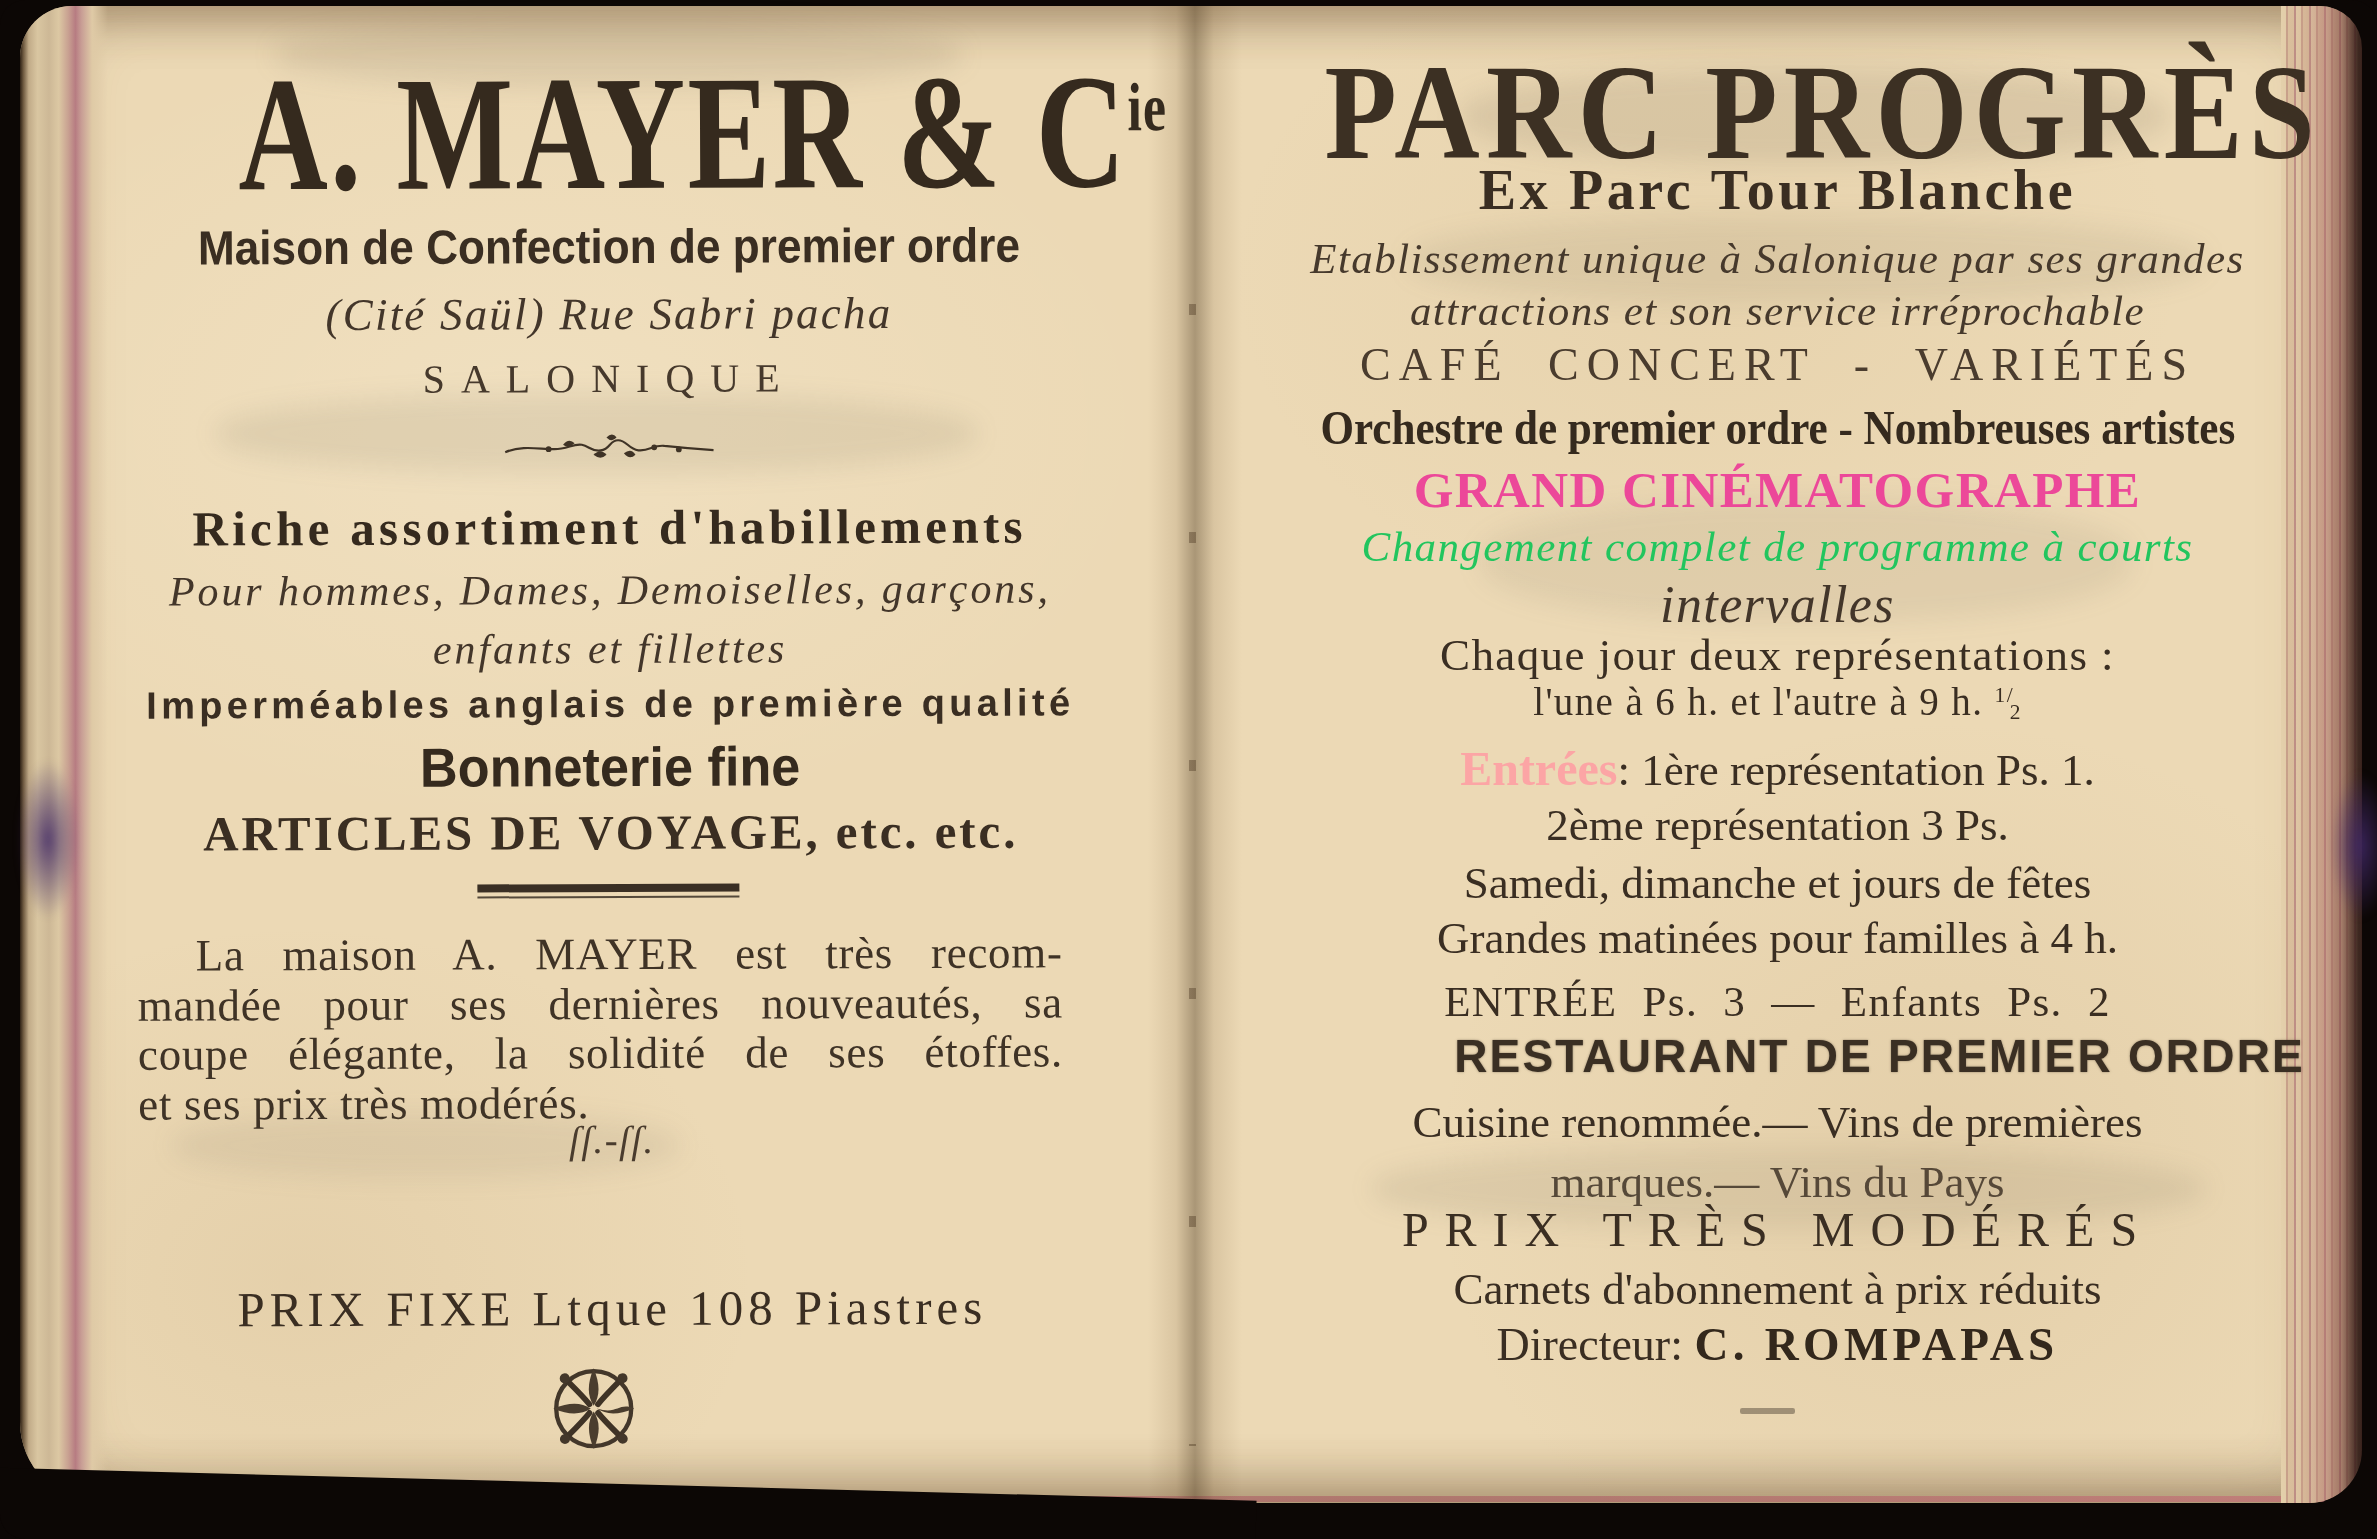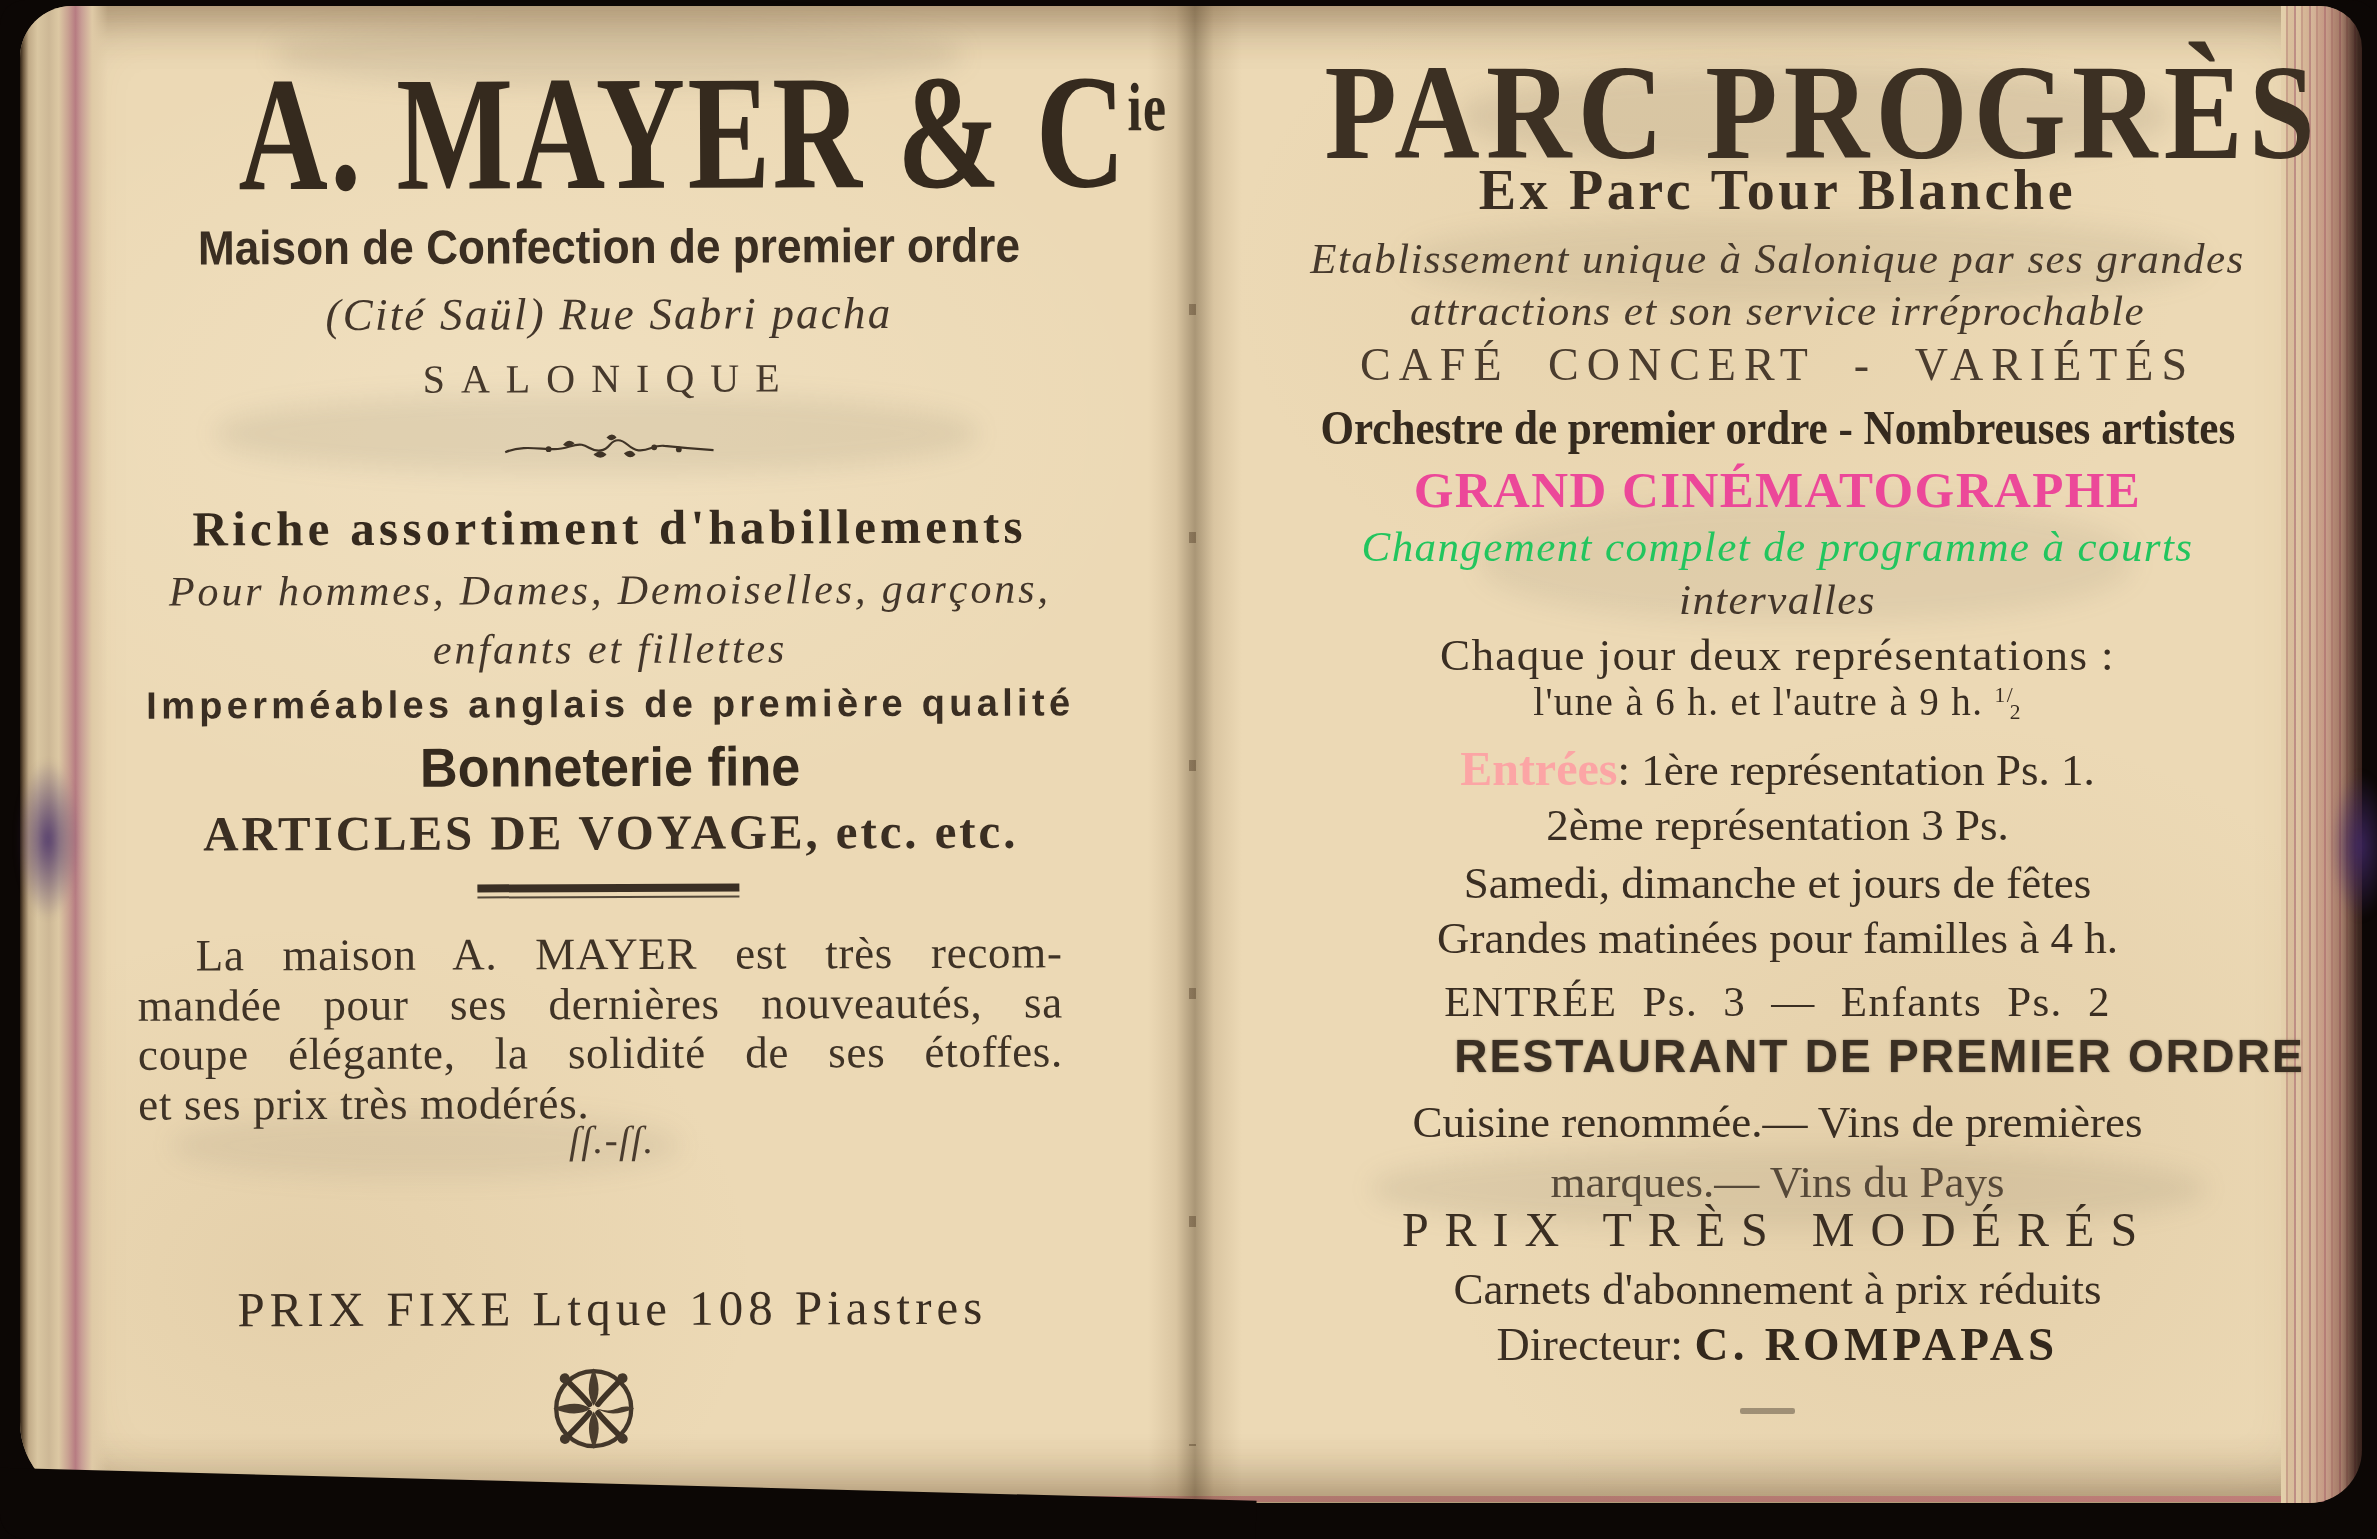--- a/index.html
+++ b/index.html
@@ -117,21 +117,21 @@
   .r-title{top:34px;font-size:136px;font-weight:bold;color:#3c3023;}
   .r-title .cond{transform:scaleX(.87);letter-spacing:7.2px;}
   .r-sub{top:158px;font-size:56px;font-weight:bold;letter-spacing:3.6px;color:#3a2e22;}
   .r-tag1{top:234px;font-size:43px;letter-spacing:1.4px;color:#46392c;}
   .r-tag2{top:286px;font-size:43px;letter-spacing:1.4px;color:#46392c;}
   .r-cafe{top:338px;font-size:46px;letter-spacing:8px;word-spacing:19px;color:#4a3c2e;}
   .r-orch{top:399px;font-size:49px;font-weight:bold;color:#352a1e;}
   .r-orch .cond{transform:scaleX(.88);}
   .r-cine{top:461px;font-size:51px;font-weight:bold;letter-spacing:1.4px;color:#ec4899;}
   .r-prog1{top:522px;font-size:43px;letter-spacing:1.4px;color:#22c55e;}
-  .r-prog2{top:575px;font-size:43px;letter-spacing:1.4px;color:#43362a;}
+  .r-prog2{top:575px;font-size:52px;letter-spacing:1.4px;color:#43362a;}
   .r-daily{top:629px;font-size:45px;letter-spacing:1.4px;}
   .r-hours{top:679px;font-size:39px;letter-spacing:1.4px;}
   .frac{font-size:55%;}
   .frac-top{vertical-align:.62em;}
   .frac-bot{vertical-align:-.18em;margin-left:-4.3px;}
   .r-entrees{top:741px;font-size:45px;}
   .r-entrees .lbl{font-weight:bold;font-size:48px;color:#fca5a5;}
   .r-2eme{top:799px;font-size:45px;}
   .r-week{top:857px;font-size:45px;}
   .r-matin{top:912px;font-size:45px;}

